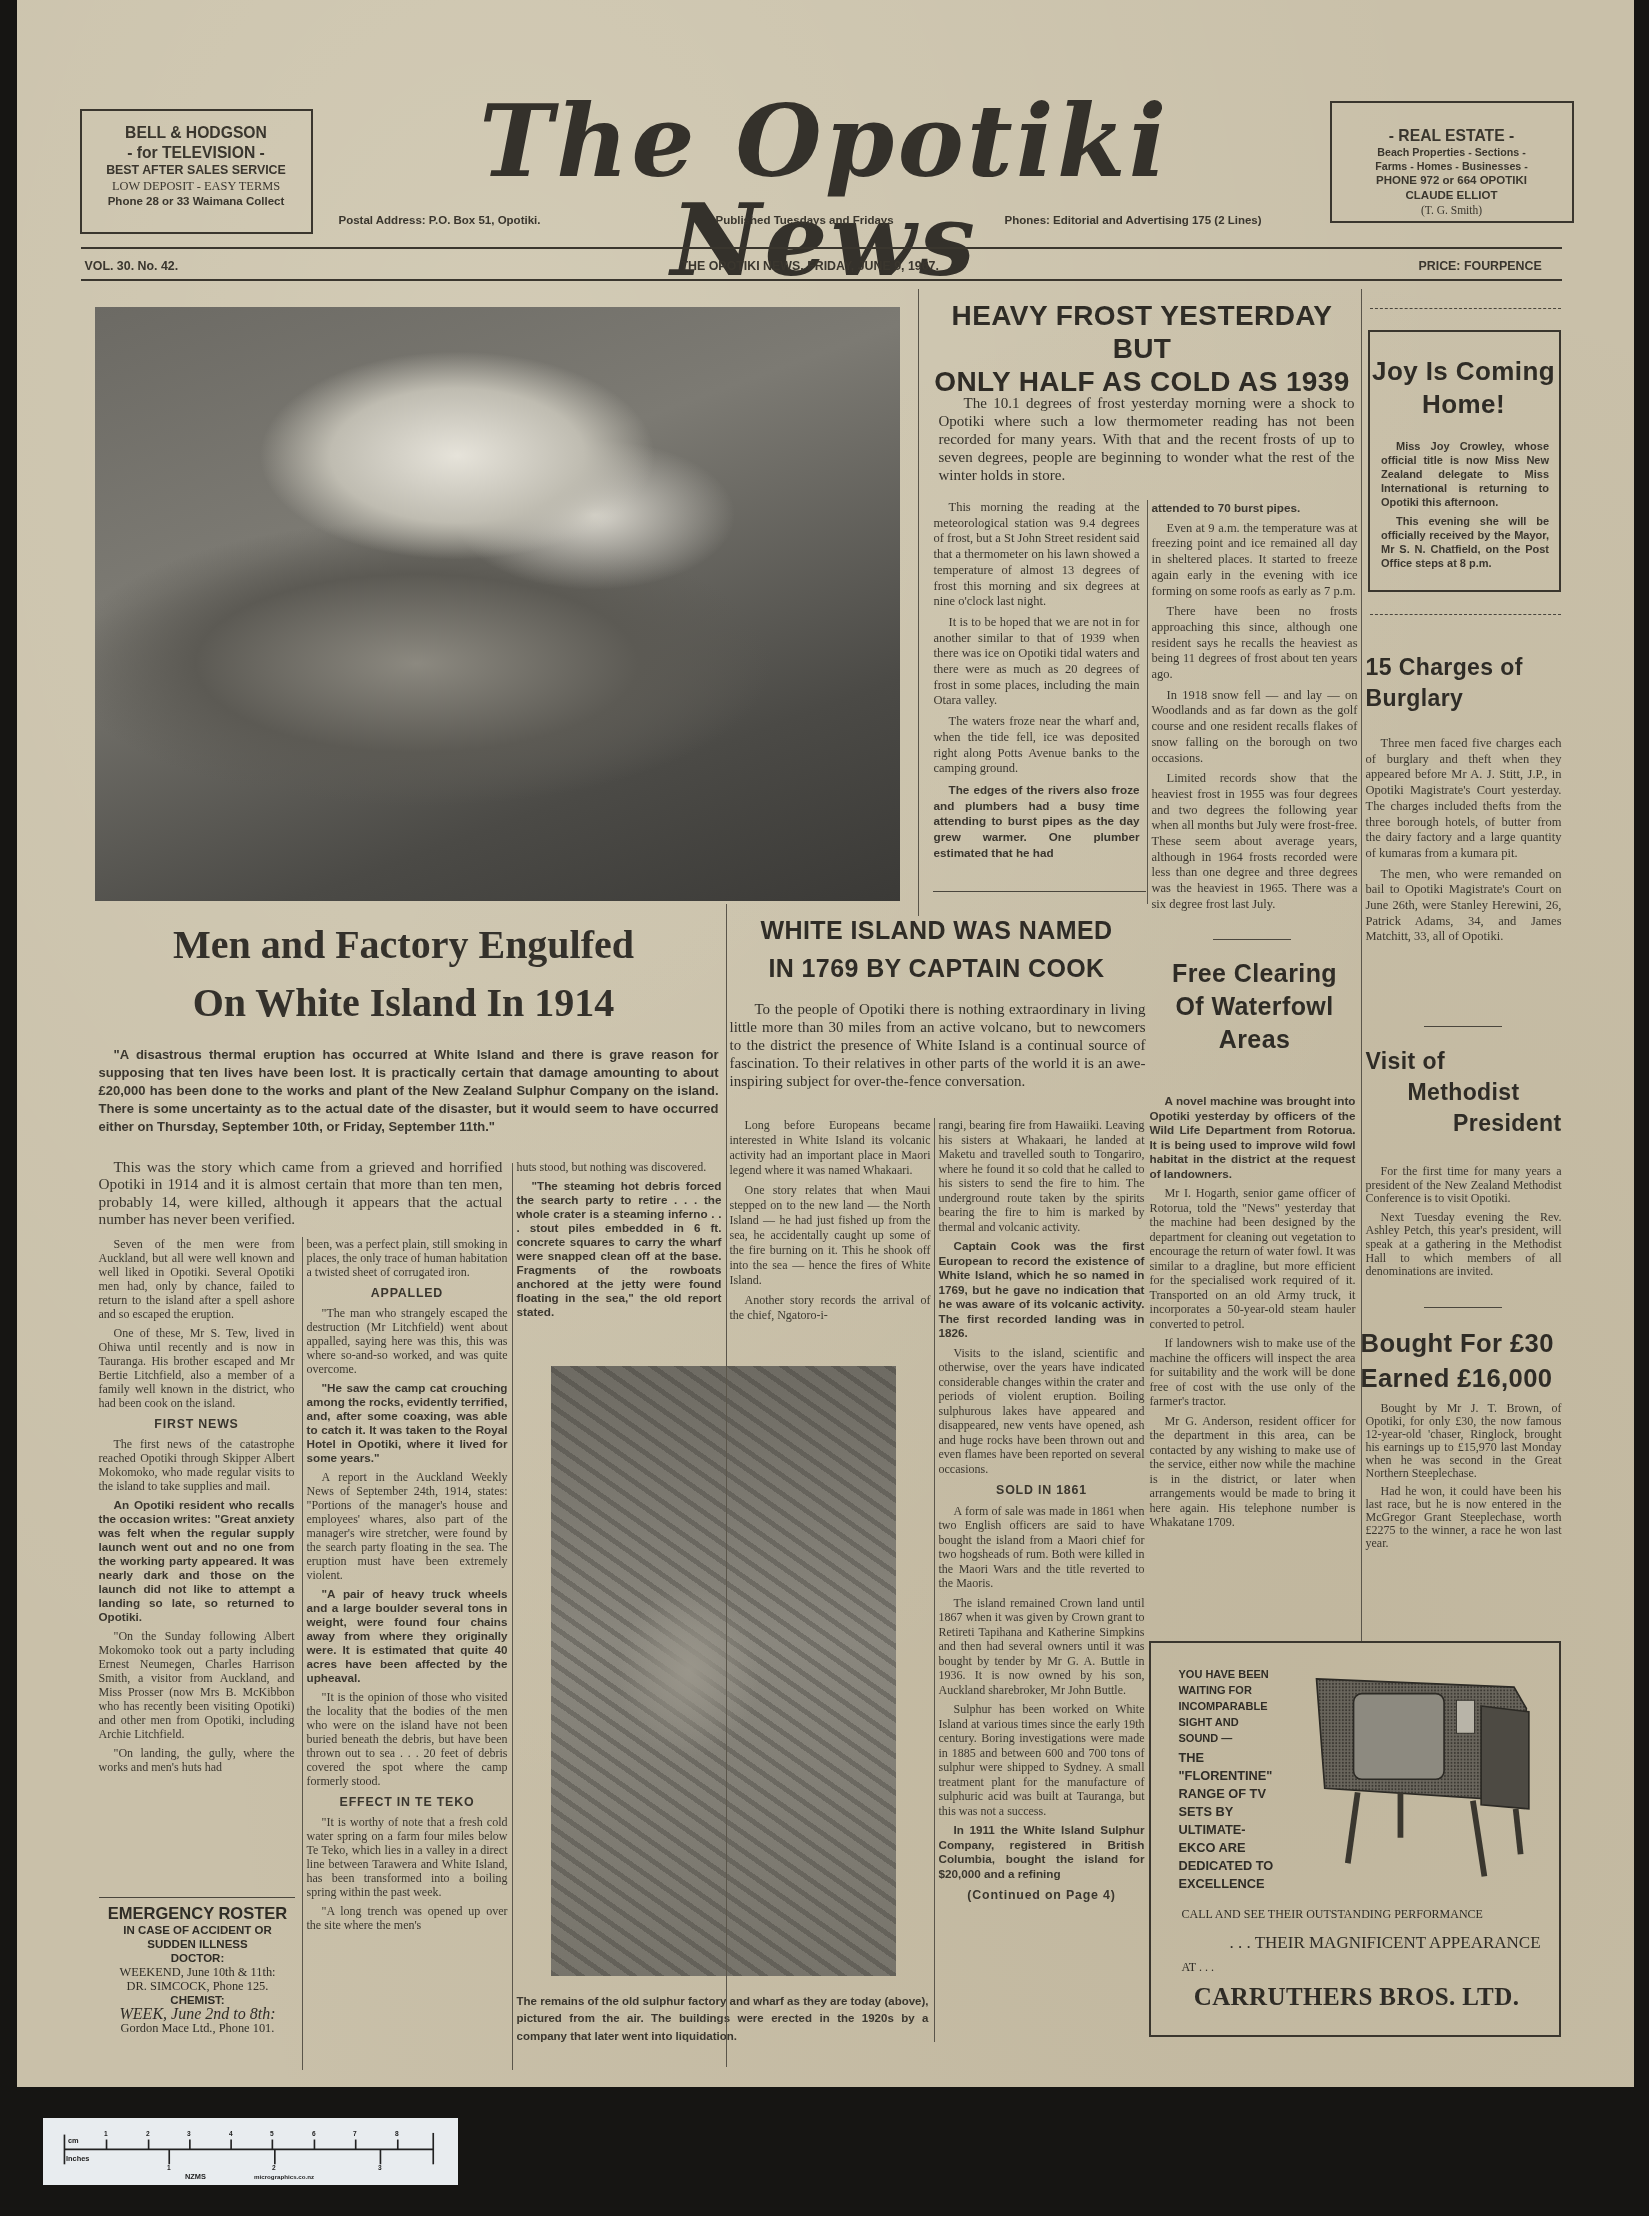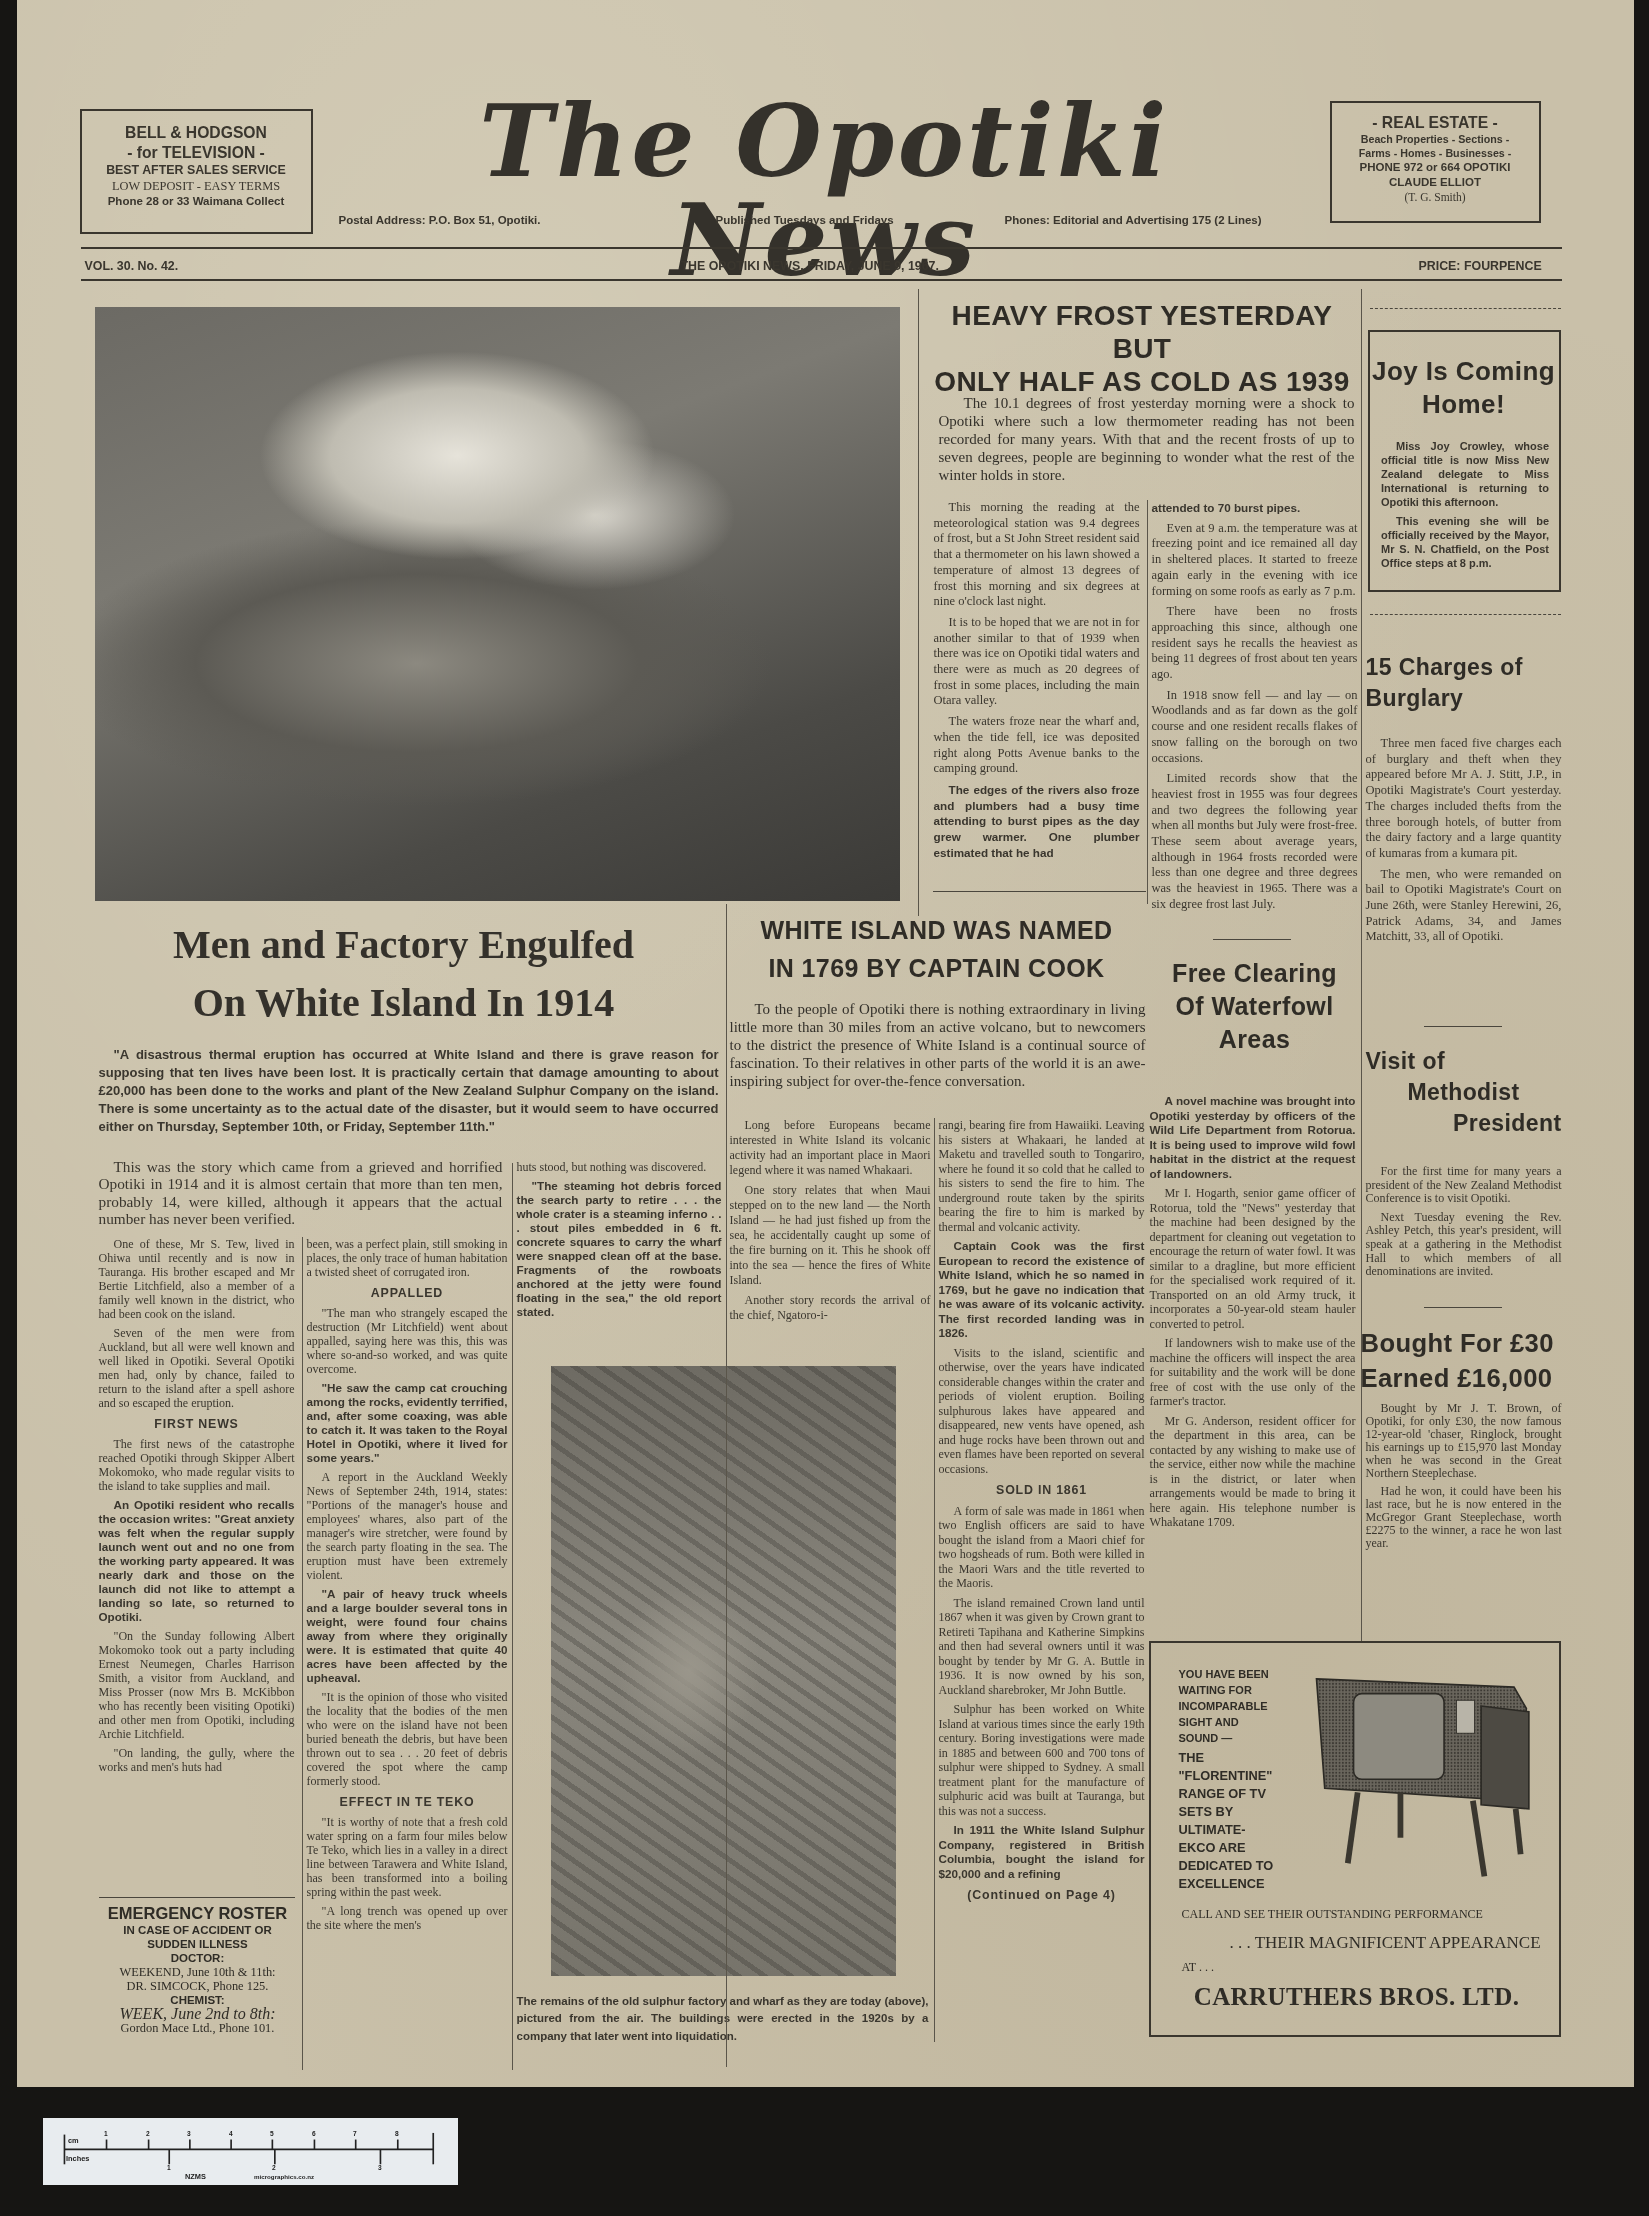--- a/index.html
+++ b/index.html
@@ -64,21 +64,21 @@
     <span class="l" style="font-size:12.4px;">BEST AFTER SALES SERVICE</span>
     <span class="l" style="font-size:12.4px; font-weight:normal; font-family:'Liberation Serif',serif;">LOW DEPOSIT - EASY TERMS</span>
     <span class="l" style="font-size:11.5px;">Phone 28 or 33 Waimana Collect</span>
   </div>
 
   <div class="title">The Opotiki News</div>
   <div class="sub" style="left:322px;">Postal Address: P.O. Box 51, Opotiki.</div>
   <div class="sub" style="left:699px;">Published Tuesdays and Fridays</div>
   <div class="sub" style="left:988px;">Phones: Editorial and Advertising 175 (2 Lines)</div>
 
-  <div class="adbox" style="left:1313px; top:101px; width:211px; height:122px; padding-top:10px;">
+  <div class="adbox" style="left:1313px; top:101px; width:244px; height:122px; padding-top:23px;">
     <span class="l" style="font-size:15.7px;">- REAL ESTATE -</span>
     <span class="l" style="font-size:10.7px;">Beach Properties - Sections -</span>
     <span class="l" style="font-size:10.7px;">Farms - Homes - Businesses -</span>
     <span class="l" style="font-size:11.5px;">PHONE 972 or 664 OPOTIKI</span>
     <span class="l" style="font-size:11.5px;">CLAUDE ELLIOT</span>
     <span class="l" style="font-size:11.5px; font-weight:normal; font-family:'Liberation Serif',serif;">(T. G. Smith)</span>
   </div>
 
   <div class="rule" style="top:247px;"></div>
   <div class="dateline" style="left:68px;">VOL. 30. No. 42.</div>
@@ -172,22 +172,22 @@
     <div>On White Island In 1914</div>
   </div>
   <div class="col" style="left:82px; top:1046px; width:620px; font-size:13px; line-height:18px;">
     <p class="b" style="font-size:13px;">"A disastrous thermal eruption has occurred at White Island and there is grave reason for supposing that ten lives have been lost. It is practically certain that damage amounting to about £20,000 has been done to the works and plant of the New Zealand Sulphur Company on the island. There is some uncertainty as to the actual date of the disaster, but it would seem to have occurred either on Thursday, September 10th, or Friday, September 11th."</p>
   </div>
   <div class="col" style="left:82px; top:1158px; width:404px; font-size:15.3px; line-height:17.3px;">
     <p>This was the story which came from a grieved and horrified Opotiki in 1914 and it is almost certain that more than ten men, probably 14, were killed, although it appears that the actual number has never been verified.</p>
   </div>
 
   <div class="col" style="left:82px; top:1237px; width:196px; font-size:12px; line-height:14px;">
+    <p>Seven of the men were from Auckland, but all were well known and well liked in Opotiki. Several Opotiki men had, only by chance, failed to return to the island after a spell ashore and so escaped the eruption.</p>
     <p>One of these, Mr S. Tew, lived in Ohiwa until recently and is now in Tauranga. His brother escaped and Mr Bertie Litchfield, also a member of a family well known in the district, who had been cook on the island.</p>
-    <p>Seven of the men were from Auckland, but all were well known and well liked in Opotiki. Several Opotiki men had, only by chance, failed to return to the island after a spell ashore and so escaped the eruption.</p>
     <p class="xh">FIRST NEWS</p>
     <p>The first news of the catastrophe reached Opotiki through Skipper Albert Mokomoko, who made regular visits to the island to take supplies and mail.</p>
     <p class="b">An Opotiki resident who recalls the occasion writes: "Great anxiety was felt when the regular supply launch went out and no one from the working party appeared. It was nearly dark and those on the launch did not like to attempt a landing so late, so returned to Opotiki.</p>
     <p>"On the Sunday following Albert Mokomoko took out a party including Ernest Neumegen, Charles Harrison Smith, a visitor from Auckland, and Miss Prosser (now Mrs B. McKibbon who has recently been visiting Opotiki) and other men from Opotiki, including Archie Litchfield.</p>
     <p>"On landing, the gully, where the works and men's huts had</p>
   </div>
   <div class="vrule" style="left:285px; top:1237px; height:833px;"></div>
 
   <div class="col" style="left:290px; top:1237px; width:201px; font-size:12px; line-height:14px;">
     <p style="text-indent:0">been, was a perfect plain, still smoking in places, the only trace of human habitation a twisted sheet of corrugated iron.</p>

